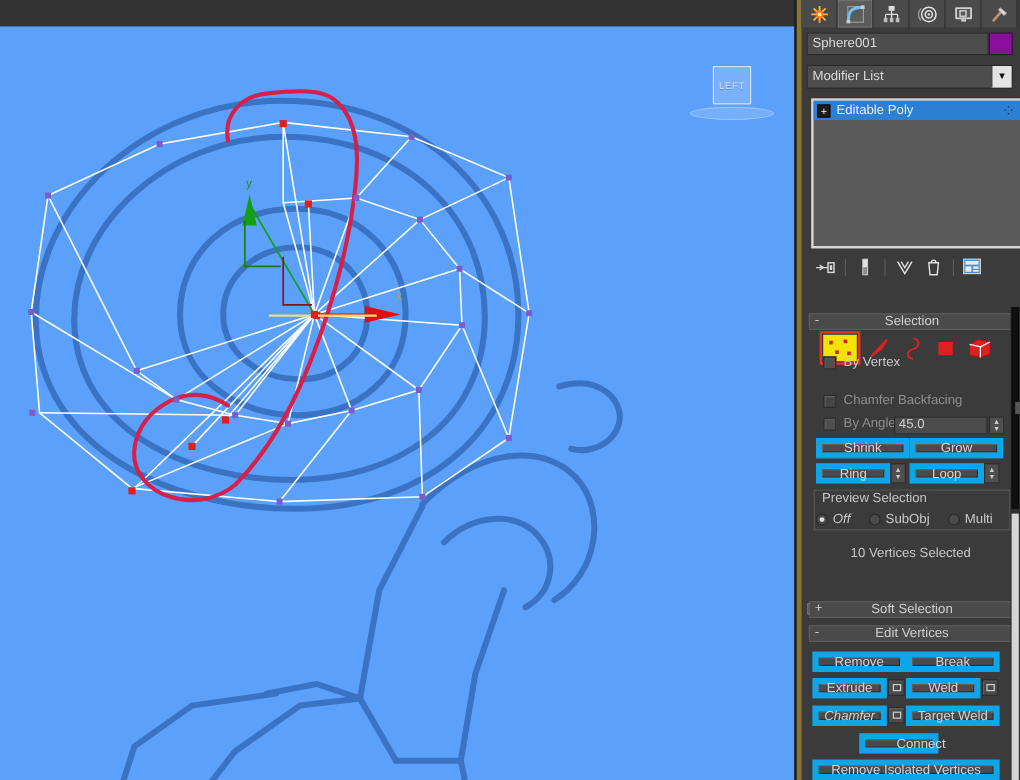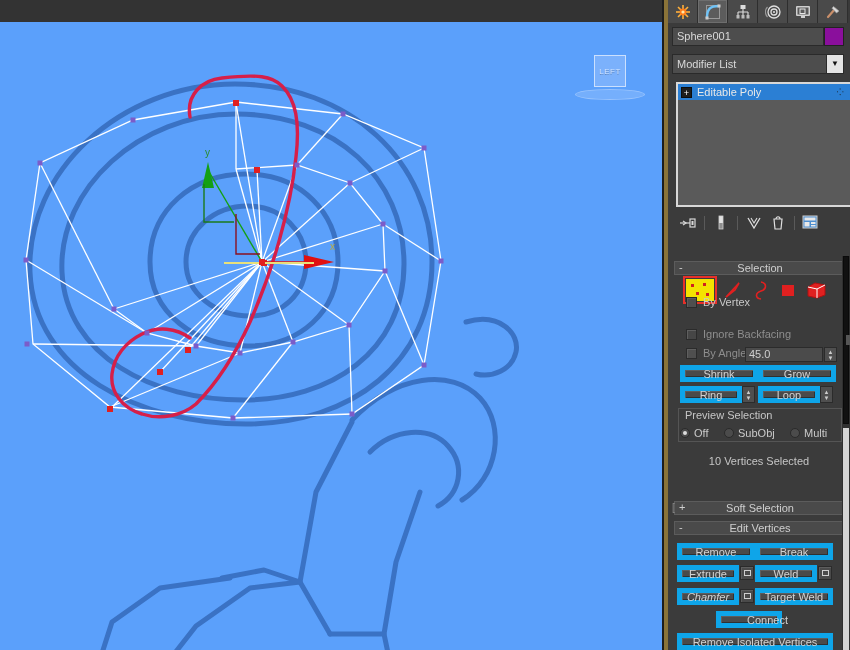--- a/index.html
+++ b/index.html
@@ -491,21 +491,21 @@
       <path d="M2 8 L11 10 L19 6 M11 10 L11 19" fill="none" stroke="#ffffff" stroke-width="1"></path>
     </svg>
   </div>
 
   <div class="chk-row" style="top:296px;">
     <span class="chk"></span>
     <span>By Vertex</span>
   </div>
   <div class="chk-row" style="top:328px;">
     <span class="chk dim"></span>
-    <span class="dimtext">Ignore Backfacing</span>
+    <span class="dimtext">Chamfer Backfacing</span>
   </div>
   <div class="chk-row" style="top:347px;">
     <span class="chk"></span>
     <span class="dimtext">By Angle:</span>
   </div>
   <div id="byangle-field">45.0</div>
   <div id="byangle-spin">
       <span>▲</span>
       <span>▼</span>
     </div>
@@ -520,21 +520,21 @@
     </div>
   <div class="mbtn" style="left:758px; top:386px; width:62px; height:17px;">Loop</div>
   <div class="spin" style="left:820px; top:386px; height:17px;">
       <span>▲</span>
       <span>▼</span>
     </div>
 
   <div id="prev-group"></div>
   <div id="prev-title">Preview Selection</div>
 
-  <div class="radio-row" style="left:680px;">
+  <div class="radio-row" style="left:680px;font-style:italic;">
     <span class="radio on"></span>
     <span>Off</span>
   </div>
   <div class="radio-row" style="left:724px;">
     <span class="radio"></span>
     <span>SubObj</span>
   </div>
   <div class="radio-row" style="left:790px;">
     <span class="radio"></span>
     <span>Multi</span>

